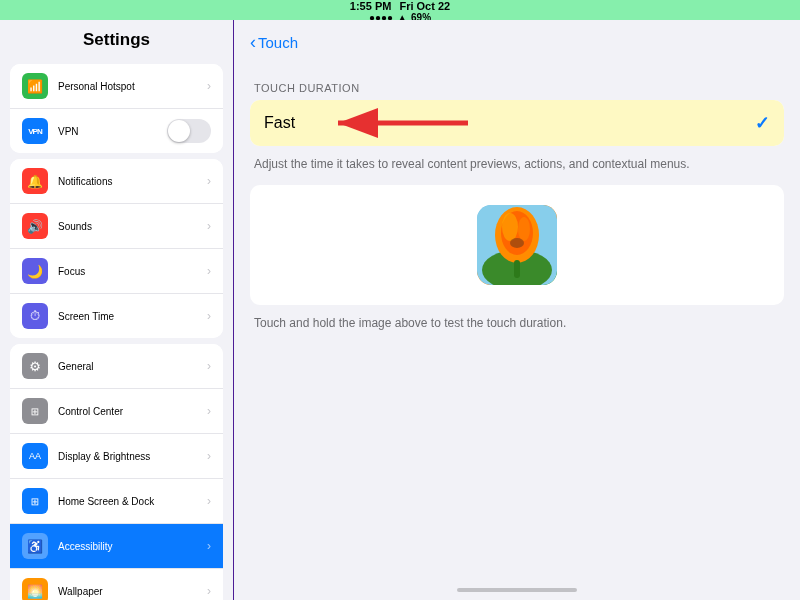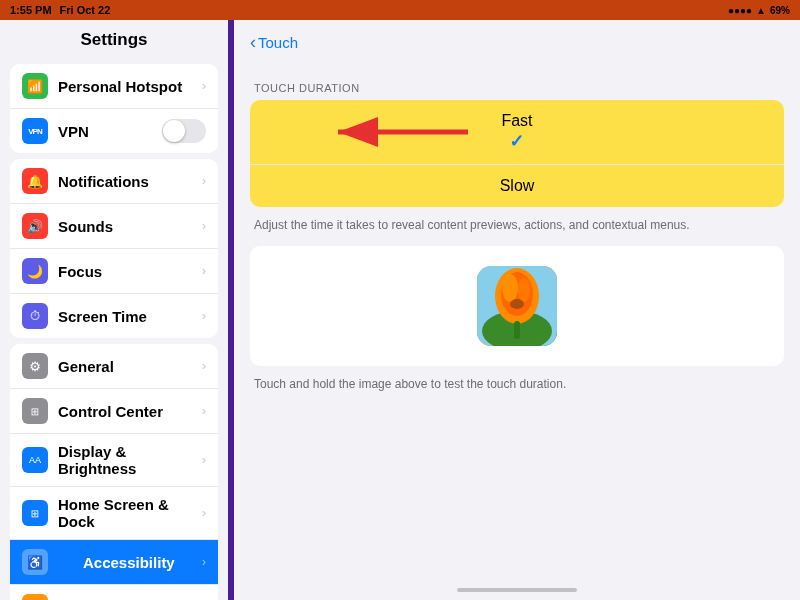--- a/index.html
+++ b/index.html
@@ -8,45 +8,46 @@
       height: 600px;
       overflow: hidden;
       font-family: -apple-system, BlinkMacSystemFont, 'SF Pro Text', sans-serif;
       background: #f2f2f7;
       display: flex;
       flex-direction: column;
     }
 
     
     .status-bar {
-      background: #c2410c;
+      background: #86efac;
       height: 20px;
       display: flex;
       align-items: center;
       justify-content: space-between;
       padding: 0 10px;
       font-size: 11px;
       font-weight: 600;
       flex-shrink: 0;
+      flex-direction: column;
     }
     .status-left { display: flex; gap: 8px; align-items: center; }
     .status-right { display: flex; gap: 4px; align-items: center; font-size: 10px; }
 
     
     .main-container {
       display: flex;
       flex: 1;
       overflow: hidden;
     }
 
     
     .sidebar {
       width: 234px;
       background: #f2f2f7;
-      border-right: 6px solid #4c1d95;
+      border-right: 1px solid #4c1d95;
       overflow-y: auto;
       flex-shrink: 0;
     }
     .sidebar-title {
       font-size: 17px;
       font-weight: 700;
       text-align: center;
       padding: 10px 16px 8px;
       color: #000;
     }
@@ -65,33 +66,33 @@
       background: #fff;
       font-size: 14px;
       color: #000;
       gap: 10px;
     }
     .sidebar-item:last-child { border-bottom: none; }
     .sidebar-item.active {
       background: #0a7aff;
       color: #fff;
     }
-    .sidebar-item.active .item-label { color: #fff; margin-left: 25px; }
+    .sidebar-item.active .item-label { color: #fff; }
     .item-icon {
       width: 26px;
       height: 26px;
       border-radius: 6px;
       display: flex;
       align-items: center;
       justify-content: center;
       flex-shrink: 0;
       font-size: 13px;
       color: #fff;
     }
-    .item-label { font-size: 15px; flex: 1; font-weight: bold; }
+    .item-label { font-size: 10px; flex: 1; }
     .chevron {
       font-size: 12px;
       color: #c7c7cc;
     }
     .sidebar-item.active .chevron { color: rgba(255,255,255,0.6); }
 
     
     .toggle {
       width: 44px;
       height: 24px;
@@ -169,24 +170,23 @@
       border-radius: 10px;
       overflow: hidden;
       margin-bottom: 4px;
     }
 
     .settings-row {
       display: flex;
       align-items: center;
       padding: 12px 14px;
       border-bottom: 0.5px solid #e5e5ea;
-      background: #fde047;
+      background: #fef9c3;
       font-size: 16px;
       color: #000;
-      flex-direction: column;
     }
     .settings-row:last-child { border-bottom: none; }
     .settings-row-label { flex: 1; }
     .checkmark {
       color: #0a7aff;
       font-size: 18px;
       font-weight: 600;
     }
 
     .description-text {
@@ -333,23 +333,20 @@
           <svg width="140" height="30" viewBox="0 0 140 30" style="position:absolute; left:80px; top:50%; transform:translateY(-50%);">
             <defs>
               <marker id="arrowhead" markerWidth="8" markerHeight="6" refX="8" refY="3" orient="auto">
                 <polygon points="0 0, 8 3, 0 6" fill="#e63030"></polygon>
               </marker>
             </defs>
             <line x1="138" y1="15" x2="8" y2="15" stroke="#e63030" stroke-width="5" marker-end="url(#arrowhead)"></line>
           </svg>
           <span class="checkmark">✓</span>
         </div>
-        <div class="settings-row">
-          <span class="settings-row-label">Slow</span>
-        </div>
       </div>
 
       <div class="description-text">
         Adjust the time it takes to reveal content previews, actions, and contextual menus.
       </div>
 
 
       <div class="settings-group">
         <div class="test-image-container">
 

